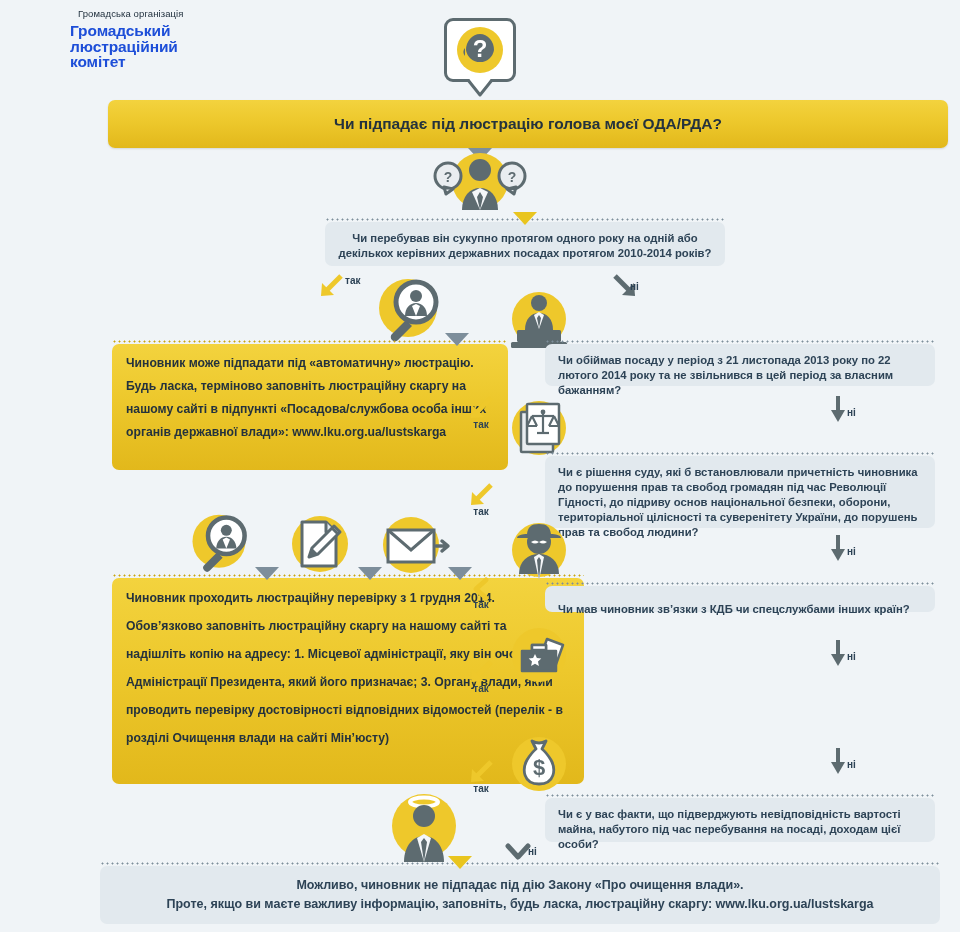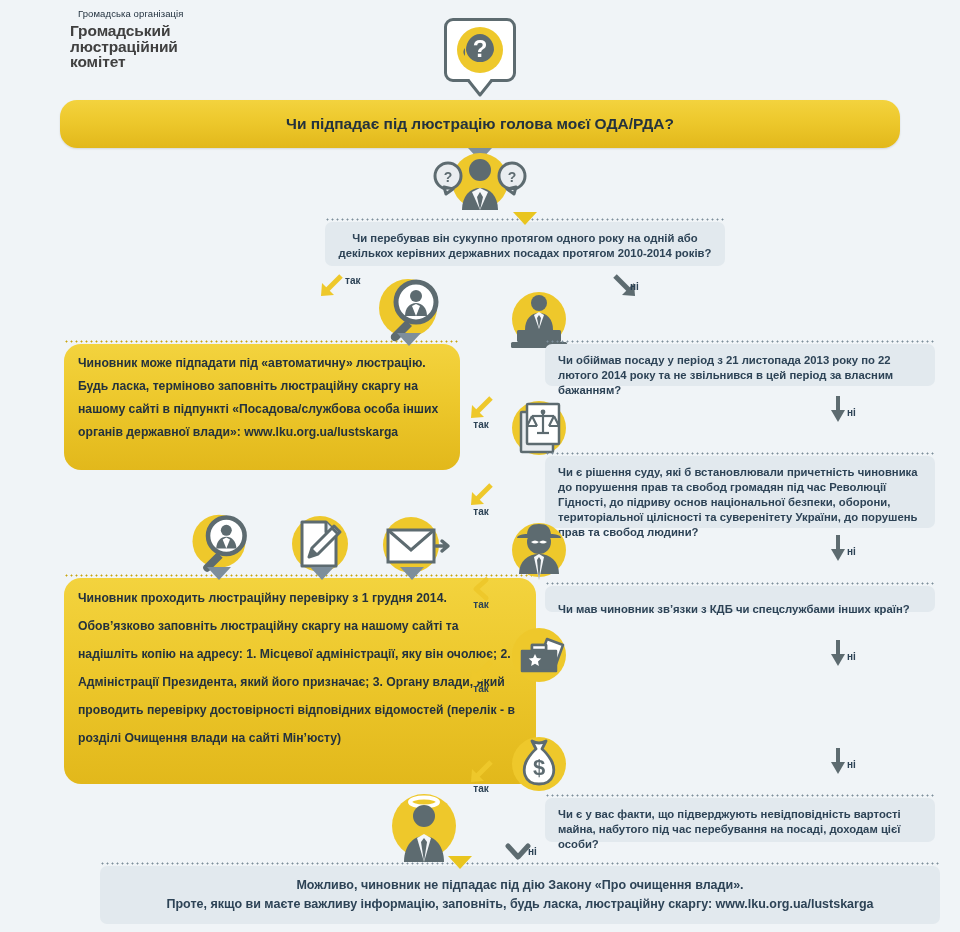--- a/index.html
+++ b/index.html
@@ -9,28 +9,29 @@
     font-family:"Liberation Sans","DejaVu Sans",sans-serif;
     color:#2d4356;
     position:relative;
     overflow:hidden;
   }
   .stage{position:relative;width:960px;height:932px;}
 
   
   .logo{position:absolute;left:70px;top:8px;width:230px;}
   .logo-sup{font-size:9.5px;color:#22313f;letter-spacing:.1px;line-height:12px;font-weight:400;padding-left:8px;}
-  .logo-main{font-size:15.5px;font-weight:bold;color:#404040;line-height:15.5px;margin-top:3px;letter-spacing:-.1px;}
+  .logo-main{font-size:15.5px;font-weight:bold;color:#1d4ed8;line-height:15.5px;margin-top:3px;letter-spacing:-.1px;}
 
   
   .box{position:absolute;box-sizing:border-box;}
   .ybox{
     background:linear-gradient(180deg,#f3d33e 0%,#edc82c 45%,#e2b81b 100%);
-    border-radius:17px;
+    border-radius:7px;
     color:#24323d;
+    margin-left:48px;
   }
   .gbox{
     background:#e2e9ee;
     border-radius:7px;
     color:#2d4356;
     margin-left:40px;
   }
   .dotted-top{
     position:absolute;left:0;right:0;top:-4px;height:3px;
     background-image:radial-gradient(circle, #7d8e9b 0.9px, transparent 1.1px);

